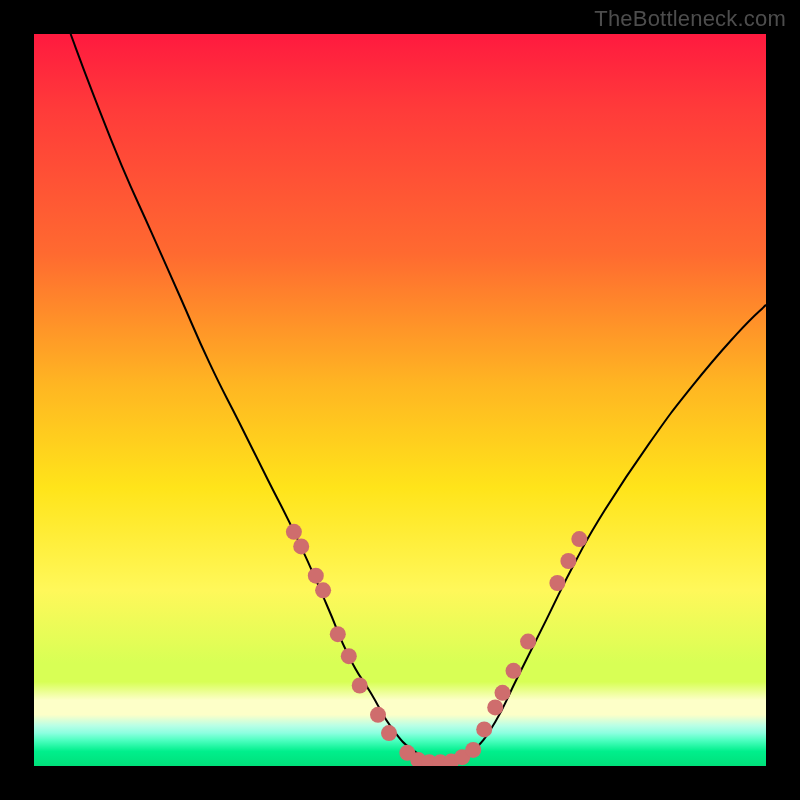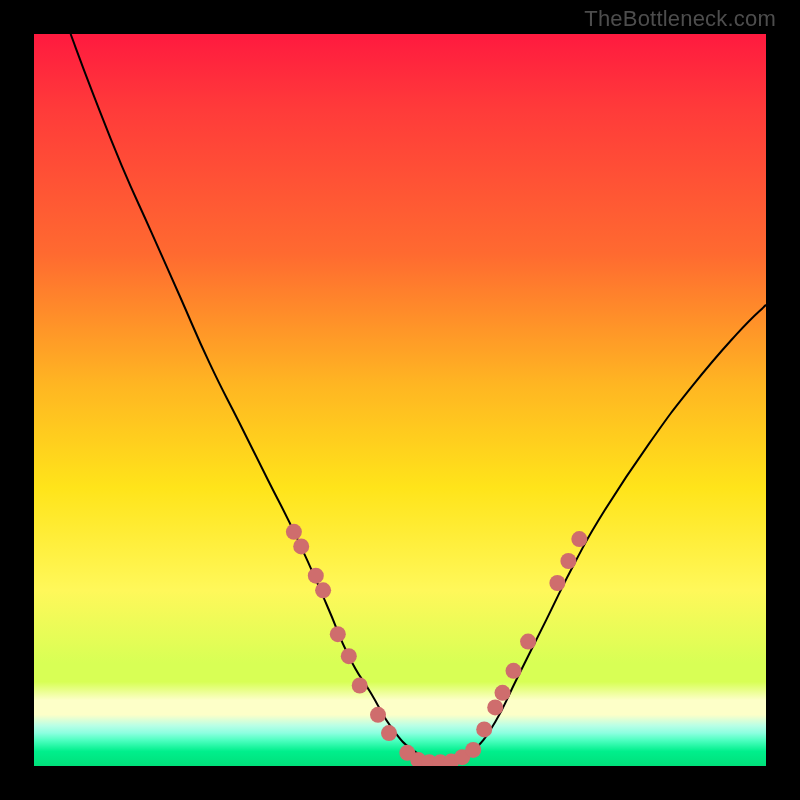--- a/index.html
+++ b/index.html
@@ -39,21 +39,21 @@
       #b8ffe6 94.5%,
       #8cffe0 95.5%,
       #4dffc0 96.5%,
       #00ef8c 98%,
       #00e07a 100%
     );
   }
   .watermark {
     position: absolute;
     top: 6px;
-    right: 24px;
+    right: 14px;
     color: #4d4d4d;
     font-size: 22px;
     letter-spacing: 0.2px;
     user-select: none;
   }
   svg.curve {
     position: absolute;
     top: 0; left: 0;
     width: 732px;
     height: 732px;

